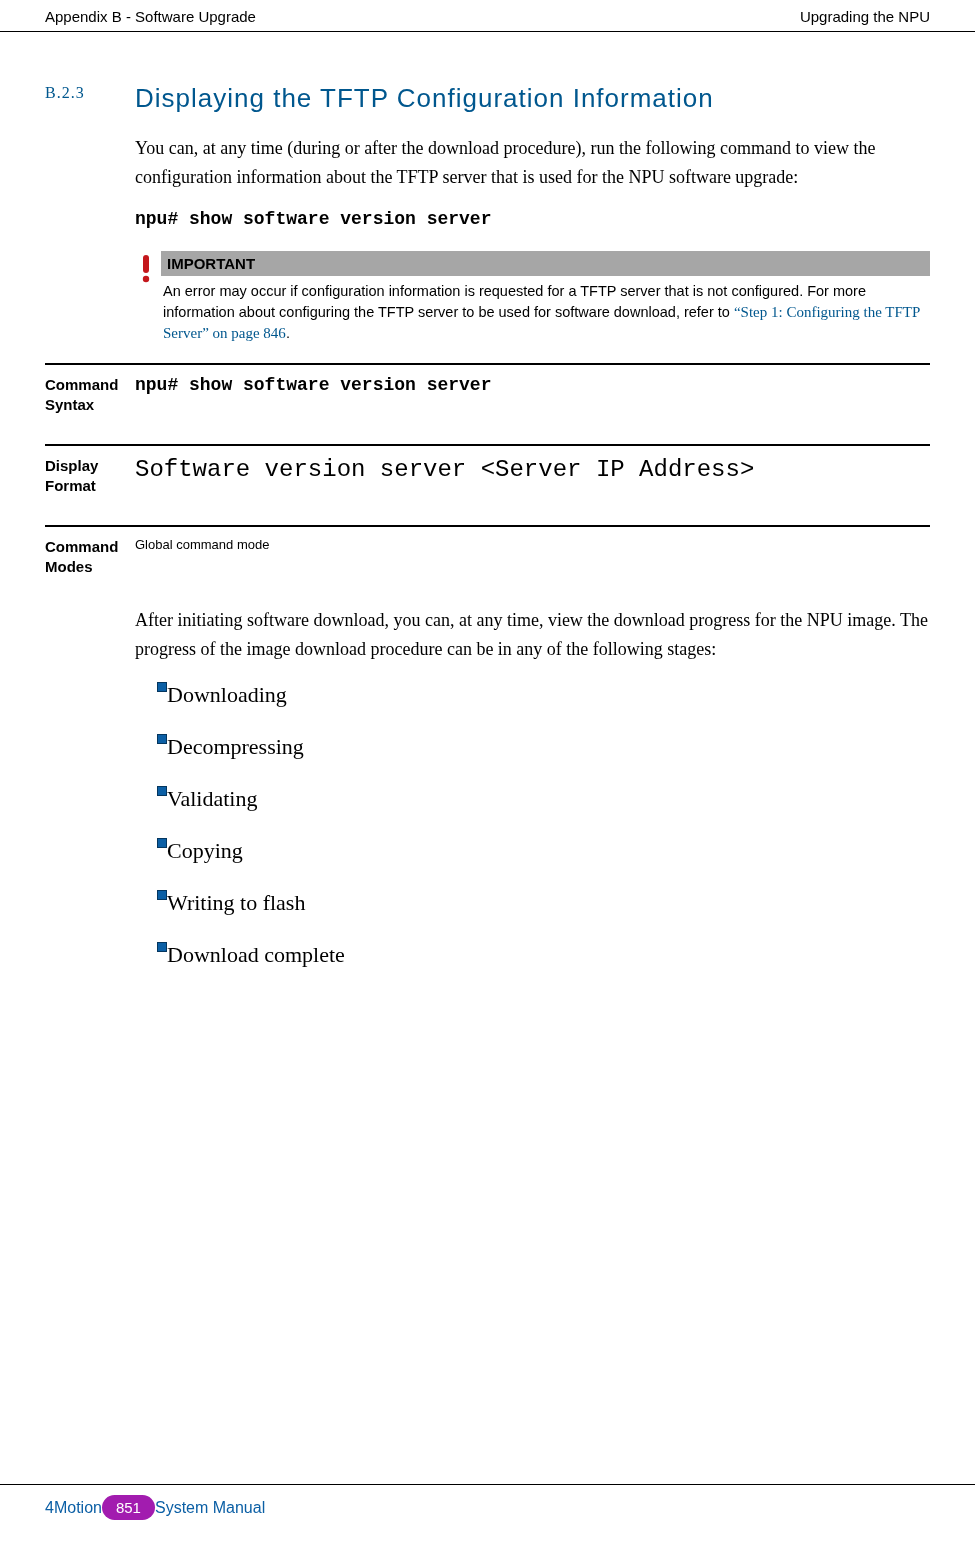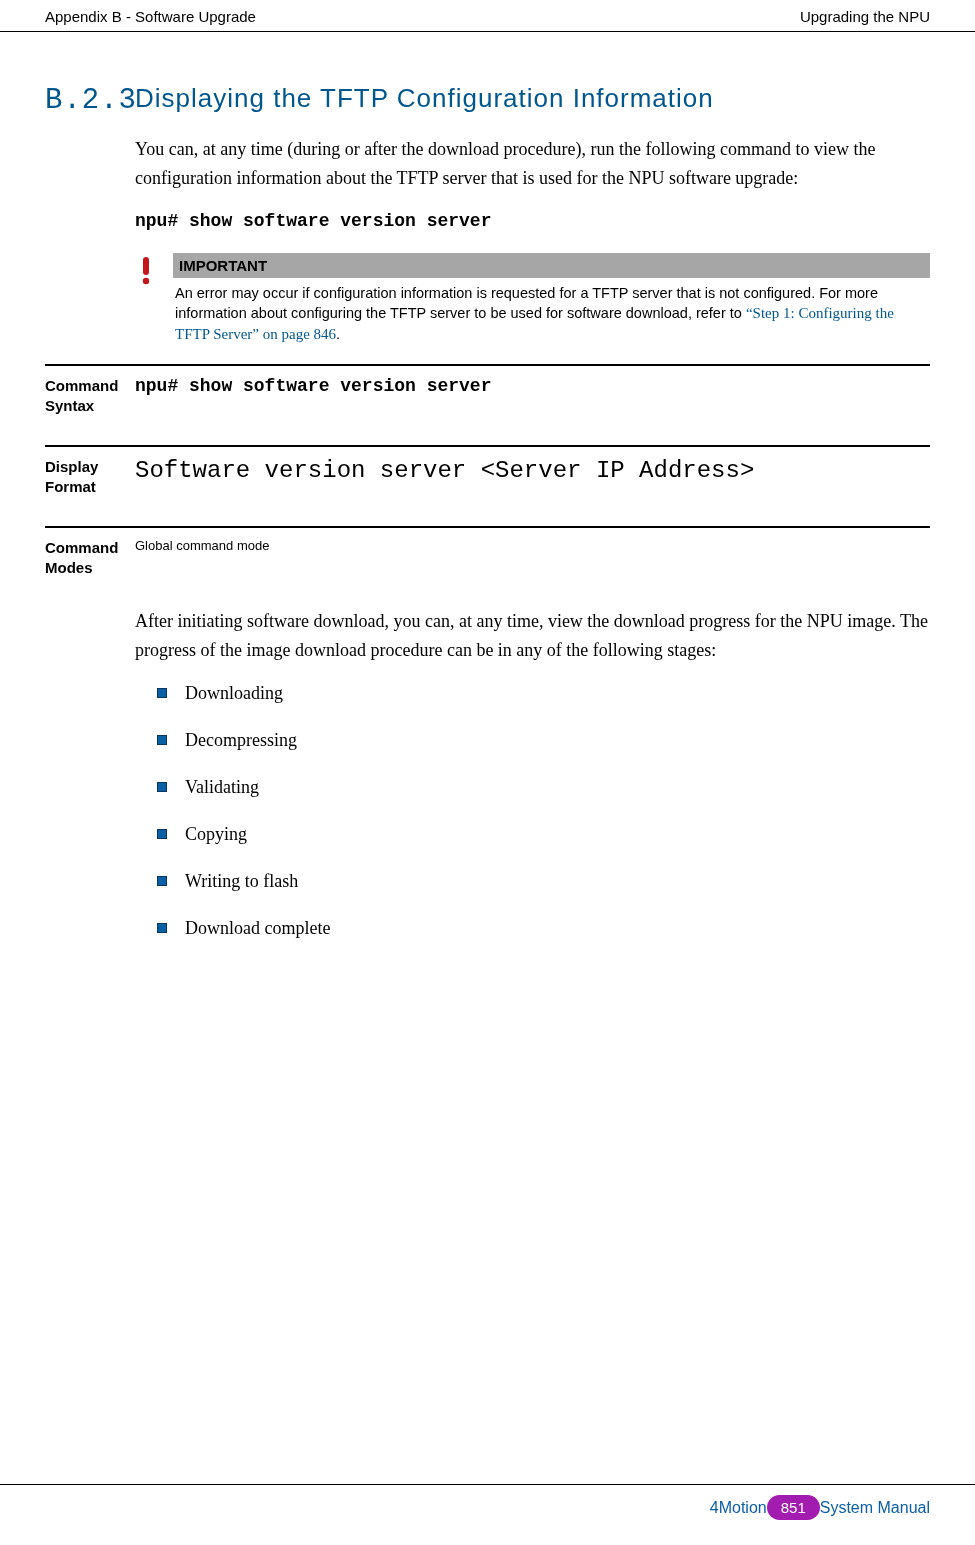--- a/index.html
+++ b/index.html
@@ -26,22 +26,22 @@
   }
   .section-row {
     display: flex;
     margin-top: 10px;
     margin-bottom: 18px;
   }
   .section-num {
     width: 90px;
     flex: 0 0 90px;
     color: #00578e;
-    font-family: Liberation Mono, monospace;
-    font-size: 29px;
+    font-family: Liberation Serif, serif;
+    font-size: 16px;
     letter-spacing: 1px;
     padding-top: 2px;
   }
   .section-title {
     color: #00578e;
     font-family: Liberation Sans, sans-serif;
     font-size: 26px;
     letter-spacing: 1px;
     line-height: 1.3;
   }
@@ -54,21 +54,20 @@
   .code-line {
     margin-left: 90px;
     font-family: "Courier New", monospace;
     font-weight: bold;
     font-size: 18px;
     margin-bottom: 22px;
   }
   .important-block {
     margin-left: 90px;
     display: flex;
-    gap: 12px;
     margin-bottom: 20px;
   }
   .important-icon {
     flex: 0 0 26px;
     padding-top: 2px;
   }
   .important-icon svg { display: block; }
   .important-body { flex: 1; }
   .important-header {
     background: #a6a6a6;
@@ -118,41 +117,40 @@
   .def-value-text {
     font-family: Arial, Helvetica, sans-serif;
     font-size: 13px;
   }
   .bullet-list {
     margin-left: 112px;
     margin-top: 4px;
   }
   .bullet-item {
     display: flex;
-    align-items: center;
-    gap: 18px;
+    align-items: flex-start;
     margin-bottom: 26px;
-    font-size: 18px;
+    font-size: 22px;
   }
   .bullet-square {
     width: 10px;
     height: 10px;
     background: #0b5fa5;
     border: 1px solid #04365f;
     flex: 0 0 10px;
   }
   .page-footer {
     position: absolute;
     bottom: 25px;
     left: 0;
     right: 0;
     padding: 0 45px;
     display: flex;
     align-items: center;
-    justify-content: flex-end;
+    justify-content: flex-start;
     font-family: Arial, Helvetica, sans-serif;
     font-size: 16px;
     color: #0b5fa5;
     border-top: 1px solid #000;
     padding-top: 10px;
   }
   .page-badge {
     background: #a21caf;
     color: #fff;
     border-radius: 14px;

